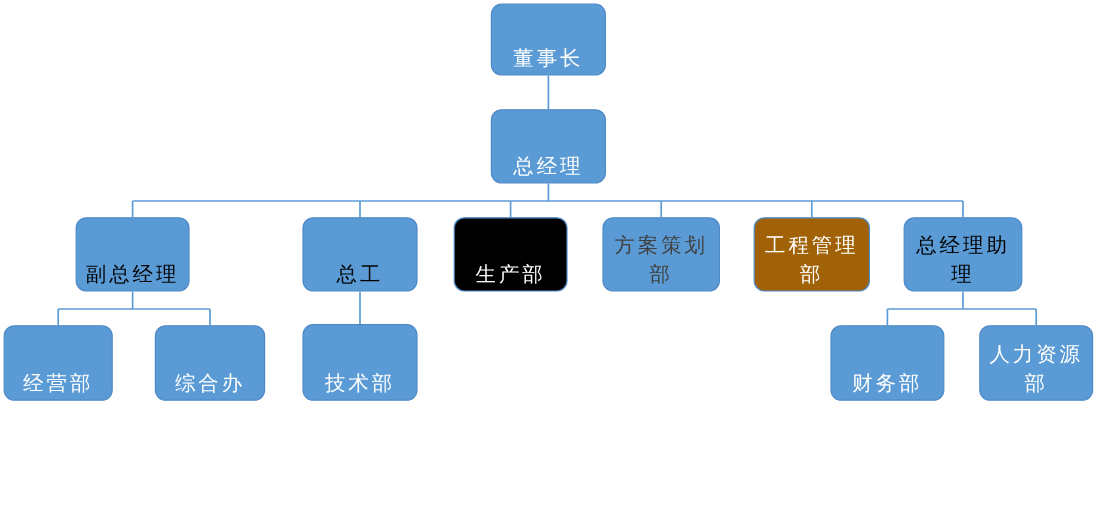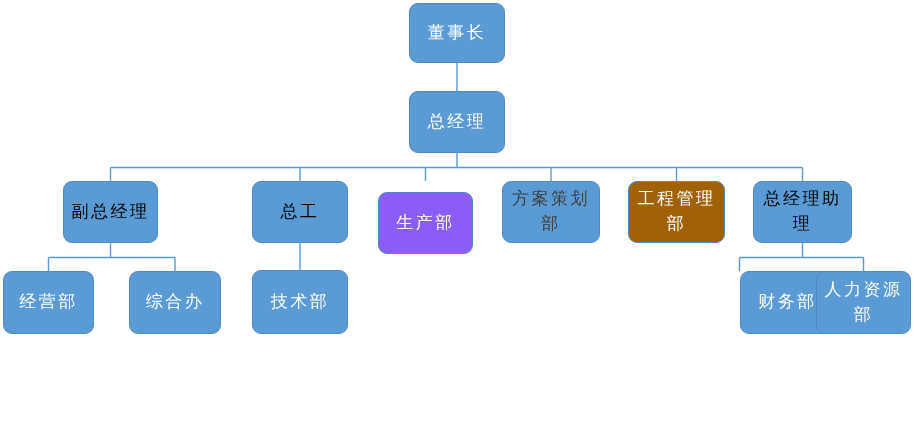--- a/index.html
+++ b/index.html
@@ -14,21 +14,21 @@
   .connectors {
     position: absolute;
     left: 0; top: 0;
     width: 914px; height: 443px;
     pointer-events: none;
   }
   .node {
     position: absolute;
     box-sizing: border-box;
     display: flex;
-    align-items: center;
+    align-items: flex-end;
     justify-content: center;
     border-radius: 9px;
     border: 1px solid;
     text-align: center;
     font-size: 17px;
     letter-spacing: 2.5px;
     line-height: 1.45;
     cursor: default;
     user-select: none;
   }
@@ -67,21 +67,21 @@
       </div>
       <div class="node" style="left: 409px; top: 91px; width: 96px; height: 62px; background: rgb(91, 155, 213); border-color: rgb(78, 138, 200); color: rgb(255, 255, 255);">
         <span class="label">总经理</span>
       </div>
       <div class="node" style="left: 63px; top: 181px; width: 95px; height: 62px; background: rgb(91, 155, 213); border-color: rgb(78, 138, 200); color: #000000;">
         <span class="label">副总经理</span>
       </div>
       <div class="node" style="left: 252px; top: 181px; width: 96px; height: 62px; background: rgb(91, 155, 213); border-color: rgb(78, 138, 200); color: #000000;">
         <span class="label">总工</span>
       </div>
-      <div class="node" style="left: 378px; top: 181px; width: 95px; height: 62px; background: #8b5cf6; border-color: rgb(78, 138, 200); color: rgb(255, 255, 255); margin-top: 11px;">
+      <div class="node" style="left: 378px; top: 181px; width: 95px; height: 62px; background: #000000; border-color: rgb(78, 138, 200); color: rgb(255, 255, 255);">
         <span class="label">生产部</span>
       </div>
       <div class="node" style="left: 502px; top: 181px; width: 98px; height: 62px; background: rgb(91, 155, 213); border-color: rgb(78, 138, 200); color: #404040;">
         <span class="label">方案策划
 部</span>
       </div>
       <div class="node" style="left: 628px; top: 181px; width: 97px; height: 62px; background: #a16207; border-color: rgb(78, 138, 200); color: rgb(255, 255, 255);">
         <span class="label">工程管理
 部</span>
       </div>
@@ -91,21 +91,21 @@
       </div>
       <div class="node" style="left: 3px; top: 271px; width: 91px; height: 63px; background: rgb(91, 155, 213); border-color: rgb(78, 138, 200); color: rgb(255, 255, 255);">
         <span class="label">经营部</span>
       </div>
       <div class="node" style="left: 129px; top: 271px; width: 92px; height: 63px; background: rgb(91, 155, 213); border-color: rgb(78, 138, 200); color: rgb(255, 255, 255);">
         <span class="label">综合办</span>
       </div>
       <div class="node" style="left: 252px; top: 270px; width: 96px; height: 64px; background: rgb(91, 155, 213); border-color: rgb(78, 138, 200); color: rgb(255, 255, 255);">
         <span class="label">技术部</span>
       </div>
-      <div class="node" style="left: 692px; top: 271px; width: 95px; height: 63px; background: rgb(91, 155, 213); border-color: rgb(78, 138, 200); color: rgb(255, 255, 255); margin-left: 48px;">
+      <div class="node" style="left: 692px; top: 271px; width: 95px; height: 63px; background: rgb(91, 155, 213); border-color: rgb(78, 138, 200); color: rgb(255, 255, 255);">
         <span class="label">财务部</span>
       </div>
       <div class="node" style="left: 816px; top: 271px; width: 95px; height: 63px; background: rgb(91, 155, 213); border-color: rgb(78, 138, 200); color: rgb(255, 255, 255);">
         <span class="label">人力资源
 部</span>
       </div>
     </div>
 </div>
 
 </body></html>

